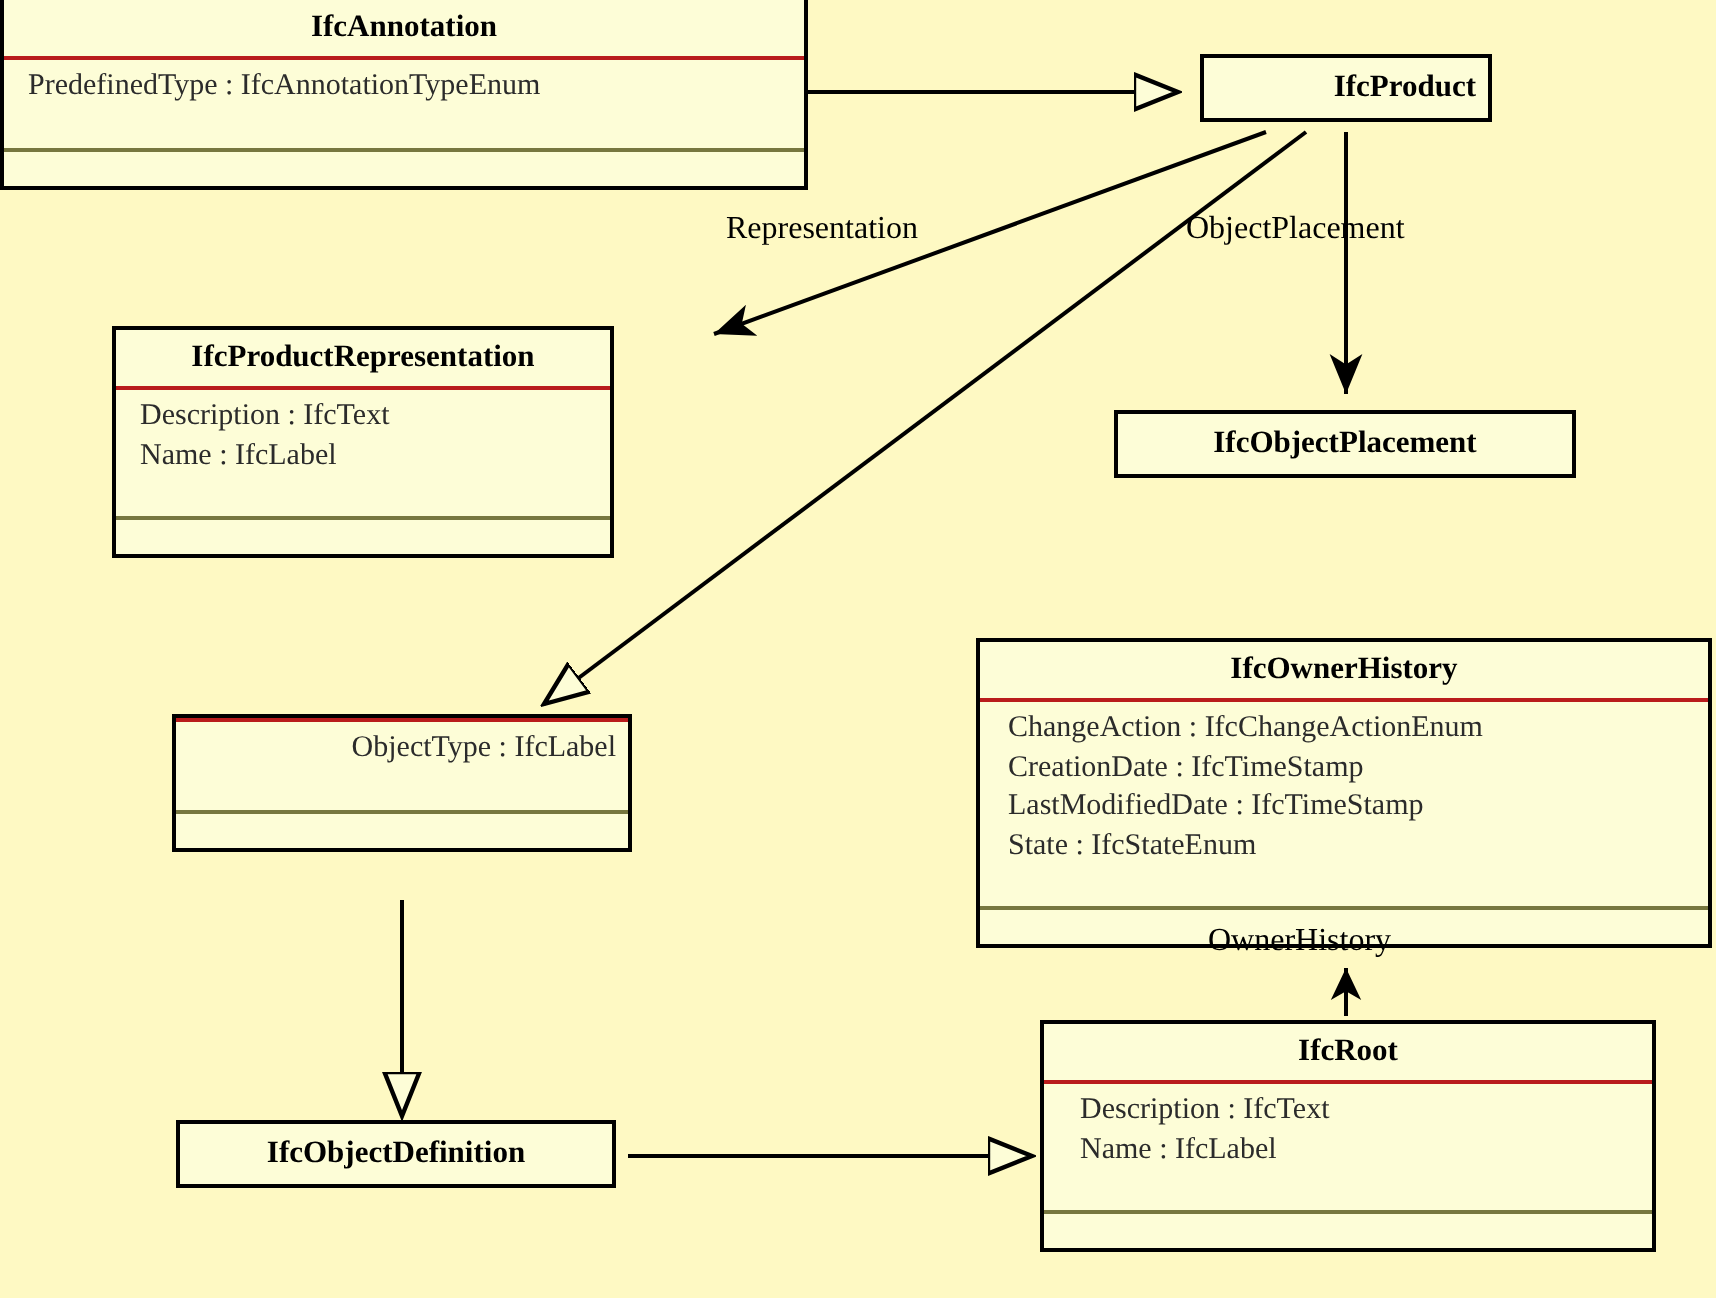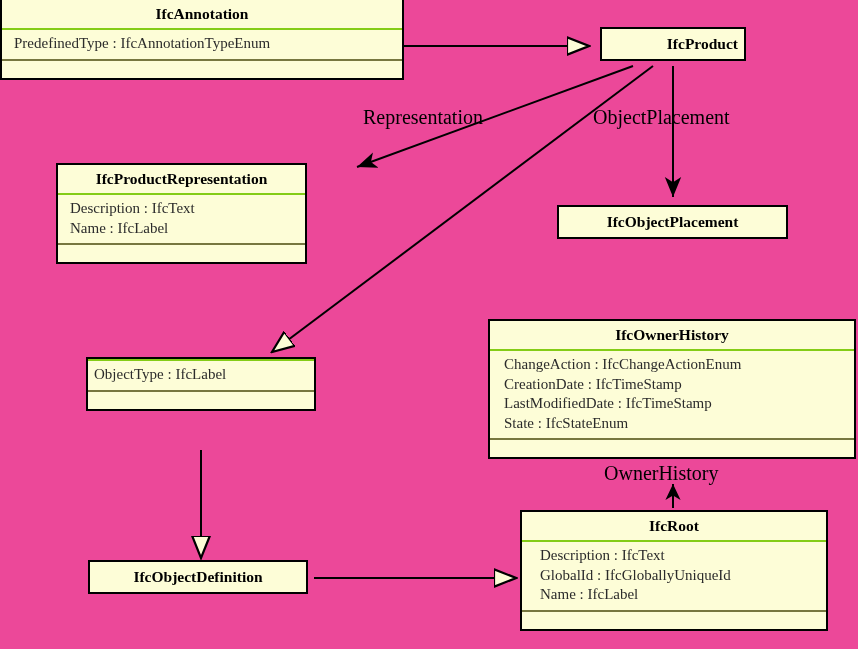--- a/index.html
+++ b/index.html
@@ -5,21 +5,21 @@
 <style>
   html, body {
     margin: 0;
     padding: 0;
     background: #ffffff;
   }
   #diagram {
     position: relative;
     width: 858px;
     height: 649px;
-    background: #ec4899;
+    background: #fef9c3;
     font-family: "Liberation Serif", "DejaVu Serif", serif;
     overflow: hidden;
   }
   #edges {
     position: absolute;
     left: 0;
     top: 0;
     width: 858px;
     height: 649px;
     pointer-events: none;
@@ -34,46 +34,46 @@
   .cls-name {
     font-weight: bold;
     font-size: 15.5px;
     text-align: center;
     color: #000000;
     padding: 5px 6px 6px 6px;
     line-height: 1.1;
     white-space: nowrap;
   }
   .cls-attrs {
-    border-top: 2px solid #84cc16;
-    padding: 4px 6px 5px 12px;
+    border-top: 2px solid #b91c1c;
+    padding: 4px 6px 20px 12px;
     font-size: 15px;
     color: #2b2b2b;
     line-height: 1.30;
   }
   .cls-attrs.ctr {
-    text-align: left;
+    text-align: right;
     padding-left: 6px;
   }
   .cls-attrs div {
     white-space: nowrap;
   }
   .cls-ops {
     border-top: 2px solid #77773f;
     height: 17px;
     font-size: 15px;
     color: #2b2b2b;
     text-align: center;
     line-height: 17px;
     white-space: nowrap;
   }
   .edge-label {
     position: absolute;
     font-family: "Liberation Serif", "DejaVu Serif", serif;
-    font-size: 20px;
+    font-size: 16px;
     color: #000000;
     white-space: nowrap;
     z-index: 8;
   }
 </style>
 </head>
 <body>
 
 <div id="diagram">
 
@@ -149,21 +149,20 @@
   </div>
 
   <div class="umlclass" style="left:88px; top:560px; width:220px;">
     <div class="cls-name" style="padding:6px 6px 7px 6px;">IfcObjectDefinition</div>
   </div>
 
   <div class="umlclass" style="left:520px; top:510px; width:308px;">
     <div class="cls-name">IfcRoot</div>
     <div class="cls-attrs" style="padding-left:18px;">
       <div>Description : IfcText</div>
-      <div>GlobalId : IfcGloballyUniqueId</div>
       <div>Name : IfcLabel</div>
     </div>
     <div class="cls-ops"></div>
   </div>
 
   <span class="edge-label" style="left:363px; top:106px;">Representation</span>
 
   <span class="edge-label" style="left:593px; top:106px;">ObjectPlacement</span>
 
   <span class="edge-label" style="left:604px; top:462px;">OwnerHistory</span>

